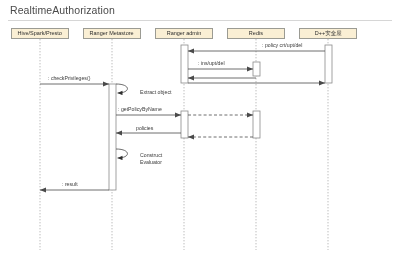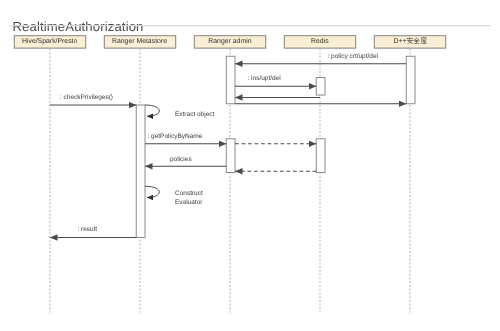--- a/index.html
+++ b/index.html
@@ -17,21 +17,21 @@
   }
   #page {
     position: relative;
     width: 400px;
     height: 265px;
     background: #ffffff;
   }
   #diagram-title {
     position: absolute;
     left: 10px;
-    top: 16px;
+    top: 4px;
     font-size: 10.5px;
     color: #4a4a4a;
     letter-spacing: 0.1px;
     white-space: nowrap;
   }
   #title-rule {
     position: absolute;
     left: 8px;
     top: 20px;
     width: 384px;

